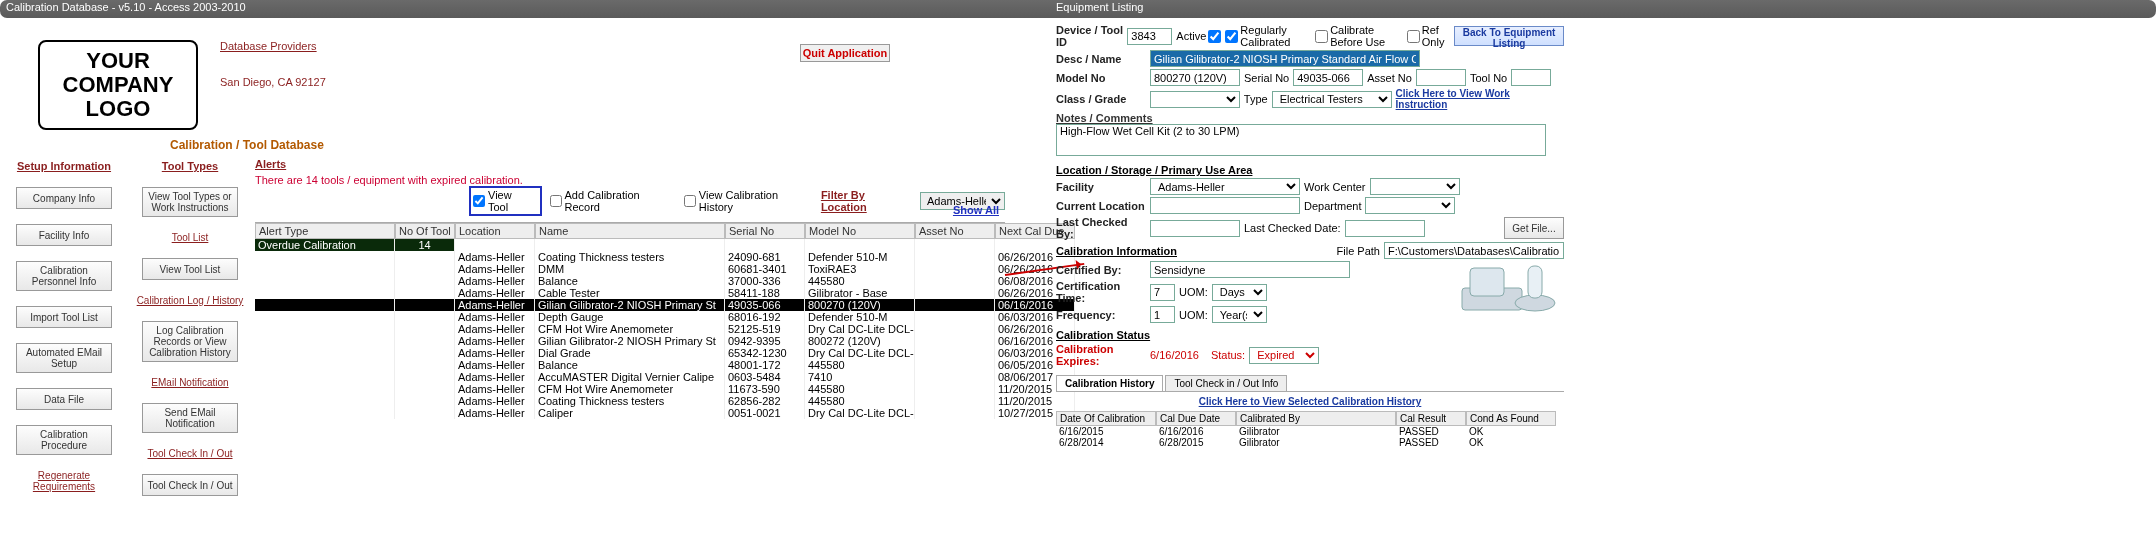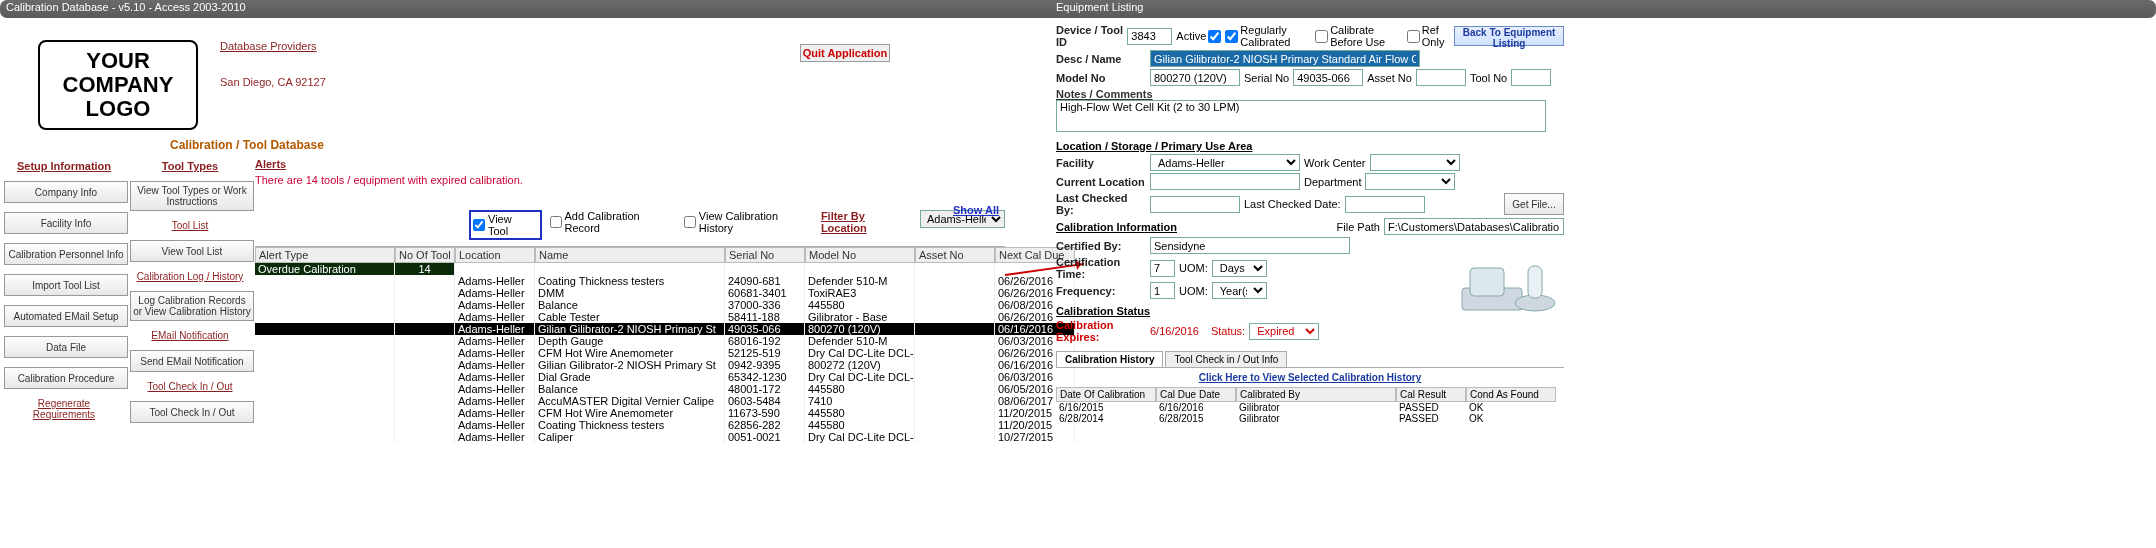--- a/index.html
+++ b/index.html
@@ -9,26 +9,26 @@
 .right-pane { position: absolute; left: 1050px; top: 0; width: 520px; }
 .logo-box { position: absolute; left: 38px; top: 22px; width: 160px; height: 90px; border: 2px solid #000; border-radius: 8px; display:flex; align-items:center; justify-content:center; text-align:center; font-size:22px; font-weight:bold; line-height:1.1; }
 .db-providers { position:absolute; left:220px; top:22px; color:#8a1e1e; font-size:11px; text-decoration: underline; }
 .location-txt { position:absolute; left:220px; top:58px; color:#8a1e1e; font-size:11px; }
 .quit-btn { position:absolute; left:800px; top:26px; width:90px; height:18px; background:#f0f0f0; border:1px solid #999; color:#c00; font-weight:bold; font-size:11px; }
 .main-title { position:absolute; left:170px; top:120px; color:#b35900; font-weight:bold; font-size:12px; }
 .nav-col { position:absolute; top:140px; width:120px; }
 .nav-col.c1 { left:4px; }
 .nav-col.c2 { left:130px; }
 .nav-head { color:#8a1e1e; font-weight:bold; text-decoration:underline; text-align:center; margin:2px 0 4px; font-size:11px; }
-.nav-btn { display:block; width:124px; min-height:22px; background:linear-gradient(#fdfdfd,#e8e8e8); border:1px solid #999; margin:9px auto; font-size:10px; text-align:center; padding:3px 2px; color:#333; cursor:pointer; }
+.nav-btn { display:block; width:96px; min-height:22px; background:linear-gradient(#fdfdfd,#e8e8e8); border:1px solid #999; margin:15px auto; font-size:10px; text-align:center; padding:3px 2px; color:#333; cursor:pointer; }
 .nav-link { display:block; color:#8a1e1e; text-decoration:underline; text-align:center; font-size:10px; margin:4px 2px; cursor:pointer; }
 .alerts { position:absolute; left:255px; top:140px; width:750px; }
 .alerts-head { color:#8a1e1e; font-weight:bold; text-decoration:underline; font-size:11px; }
 .alerts-msg { color:#c03; font-size:11px; margin-top:4px; }
-.toolbar { margin-top:24px; display:flex; align-items:flex-start; gap:8px; font-size:11px; }
+.toolbar { display:flex; align-items:center; gap:8px; font-size:11px; }
 .vt-highlight { border:2px solid #2030c0; padding:1px 6px 1px 2px; }
 .chk { display:inline-flex; align-items:center; gap:3px; }
 .chk input { width:12px; height:12px; }
 .filter-lbl { margin-left:auto; color:#8a1e1e; font-weight:bold; text-decoration:underline; }
 .combo { height:18px; border:1px solid #7a9; font-size:11px; padding:0 2px; }
 .show-all { position:absolute; right:6px; top:46px; color:#2030c0; font-weight:bold; text-decoration:underline; font-size:11px; }
 .grid { margin-top:6px; border-top:1px solid #aaa; }
 .grid-head, .grid-row { display:grid; grid-template-columns: 140px 60px 80px 190px 80px 110px 80px 80px; font-size:11px; }
 .grid-head > div { background:#eee; border:1px solid #bbb; padding:1px 3px; color:#333; }
 .grid-row > div { padding:0 3px; border-right:1px solid #eee; white-space:nowrap; overflow:hidden; text-overflow:clip; }
@@ -325,20 +325,27 @@
       <span class="flabel">Model No</span>
       <input class="tbox" style="width: 90px;" value="800270 (120V)">
       <span>Serial No</span>
       <input class="tbox" style="width: 70px;" value="49035-066">
       <span>Asset No</span>
       <input class="tbox" style="width: 50px;" value="">
       <span>Tool No</span>
       <input class="tbox" style="width: 40px;" value="">
     </div>
 
+    <div class="frow">
+      <span class="flabel">Class / Grade</span>
+      <select class="tbox" style="width:90px"><option></option></select>
+      <span>Type</span>
+      <select class="tbox" style="width:120px"><option>Electrical Testers</option></select>
+      <a class="link-blue" style="margin-left:auto">Click Here to View Work Instruction</a>
+    </div>
 
     <div class="flabel u" style="width:auto">Notes / Comments</div>
     <textarea class="tbox" style="">High-Flow Wet Cell Kit (2 to 30 LPM)</textarea>
 
     <div class="sect">Location / Storage / Primary Use Area</div>
     <div class="frow">
       <span class="flabel">Facility</span>
       <select class="tbox" style="width:150px"><option>Adams-Heller</option></select>
       <span>Work Center</span>
       <select class="tbox" style="width:90px"><option></option></select>

